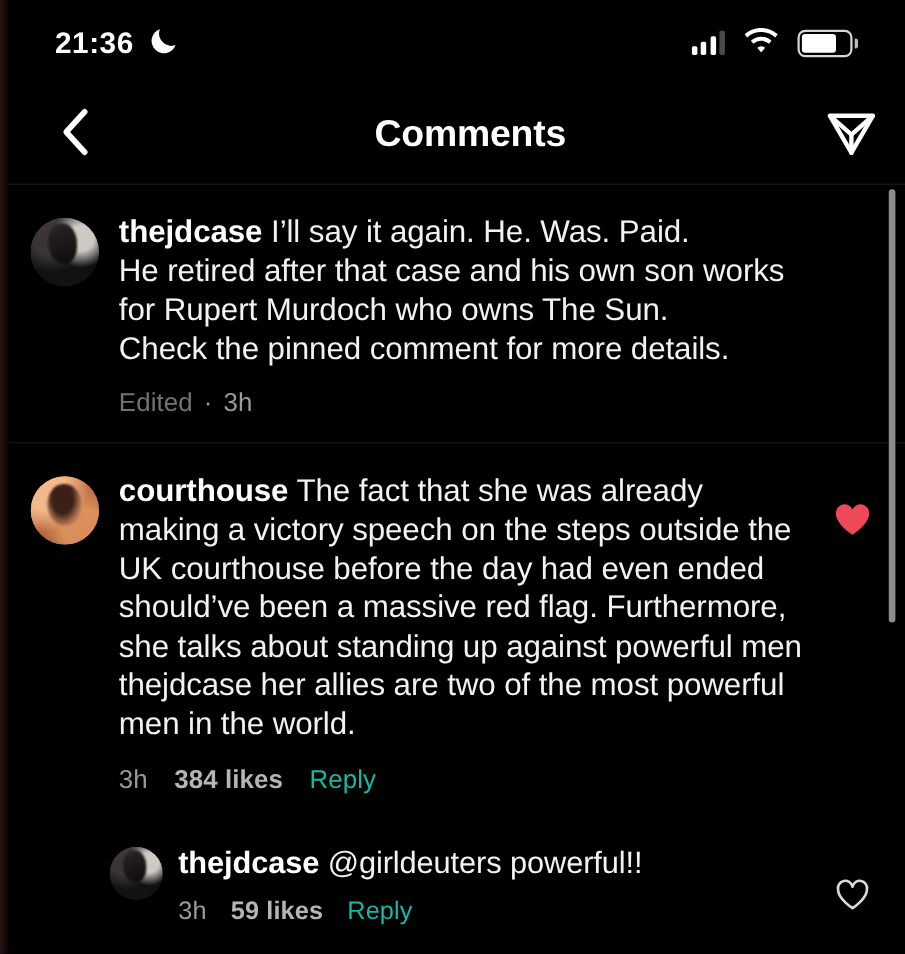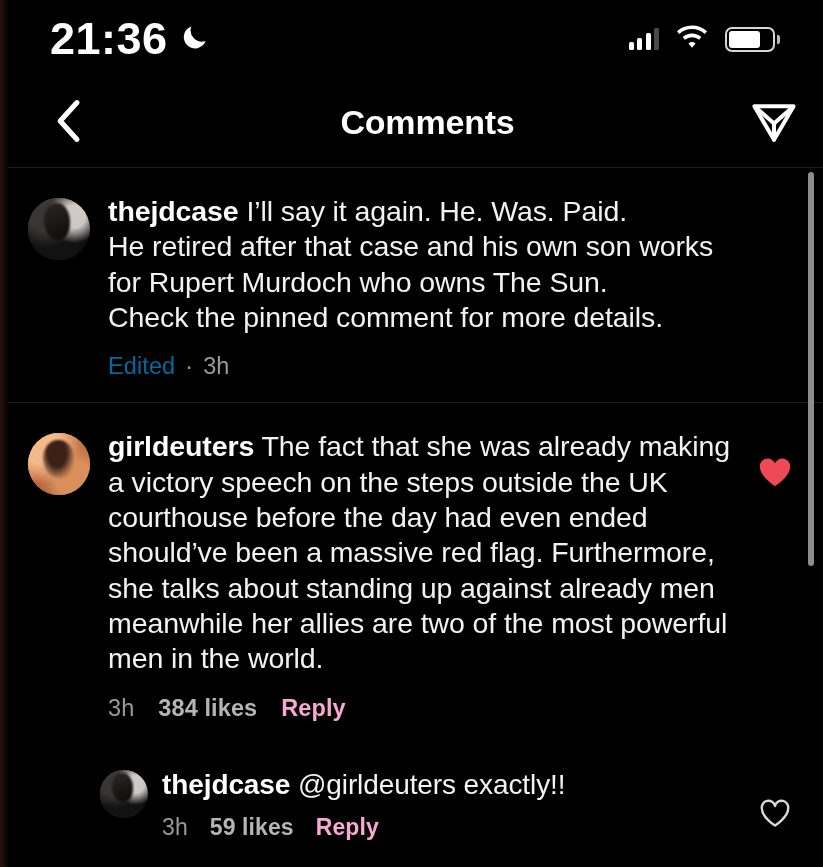--- a/index.html
+++ b/index.html
@@ -22,21 +22,21 @@
     z-index: 30;
   }
 
   
   #status-bar {
     position:absolute; left:0; top:0; width:823px; height:78px;
     display:flex; align-items:center; justify-content:space-between;
     padding: 0 48px 0 50px;
   }
   #status-left { display:flex; align-items:center; gap:12px; }
-  #clock { font-size:45px; font-weight:600; letter-spacing:0.5px; color:#fff; }
+  #clock { font-size:27px; font-weight:600; letter-spacing:0.5px; color:#fff; }
   #moon-icon { display:block; }
   #status-right { display:flex; align-items:center; gap:16px; }
   #signal-icon { display:flex; align-items:flex-end; gap:3.5px; height:22px; }
   #signal-icon i { display:block; width:5px; background:#fff; border-radius:1.5px; }
   #signal-icon i:nth-child(1){ height:8px; }
   #signal-icon i:nth-child(2){ height:12px; }
   #signal-icon i:nth-child(3){ height:17px; }
   #signal-icon i:nth-child(4){ height:22px; background:#4a4a4a; }
   #battery-icon { position:relative; width:50px; height:25px; }
   #battery-icon .shell {
@@ -127,22 +127,22 @@
   .comment.reply .comment-text { font-size:28px; }
   .username { font-weight:700; color:#fff; }
   .meta {
     margin-top:18px;
     display:flex; align-items:center; gap:24px;
     font-size:23.5px; color:#9a9a9a; letter-spacing:0.1px;
   }
   .comment.reply .meta { margin-top:12px; gap:22px; font-size:23px; }
   .meta .item { display:flex; align-items:center; gap:10px; white-space:nowrap; }
   .meta .strong { color:#b5b5b5; font-weight:600; }
-  .meta .reply-link { color:#f9a8d4; font-weight:700; cursor:pointer; }
-  .meta .edited { color:#0369a1; }
+  .meta .reply-link { color:#14b8a6; font-weight:400; cursor:pointer; }
+  .meta .edited { color:#737373; }
 
   .like-col {
     flex:0 0 auto; width:60px;
     display:flex; align-items:flex-start; justify-content:center;
     padding-top:26px;
   }
   .comment.reply .like-col { padding-top:30px; }
 
   .divider { height:1px; background:#1b1b1b; margin:0; }
 
@@ -228,40 +228,40 @@
         </div>
       </div>
       <div class="like-col"></div>
     </div>
 
     <div class="divider"></div>
 
     <div class="comment">
       <div class="avatar av-warm"></div>
       <div class="body">
-        <div class="comment-text"><span class="username">girldeuters</span> <span>The fact that she was already making a victory speech on the steps outside the UK courthouse before the day had even ended should’ve been a massive red flag. Furthermore, she talks about standing up against already men meanwhile her allies are two of the most powerful men in the world.</span></div>
+        <div class="comment-text"><span class="username">courthouse</span> <span>The fact that she was already making a victory speech on the steps outside the UK courthouse before the day had even ended should’ve been a massive red flag. Furthermore, she talks about standing up against powerful men thejdcase her allies are two of the most powerful men in the world.</span></div>
         <div class="meta">
           <span class="item">3h</span>
           <span class="item strong">384 likes</span>
           <span class="item reply-link">Reply</span>
         </div>
       </div>
       <div class="like-col">
         <span>
           <svg width="38" height="34" viewBox="0 0 24 22">
             <path d="M12 20.2S2.2 13.9 2.2 7.6A5.1 5.1 0 0 1 12 5.4a5.1 5.1 0 0 1 9.8 2.2c0 6.3-9.8 12.6-9.8 12.6z" fill="#ed4956"></path>
           </svg>
         </span>
       </div>
     </div>
 
     <div class="comment reply">
       <div class="avatar av-grey"></div>
       <div class="body">
-        <div class="comment-text"><span class="username">thejdcase</span> <span>@girldeuters exactly!!</span></div>
+        <div class="comment-text"><span class="username">thejdcase</span> <span>@girldeuters powerful!!</span></div>
         <div class="meta">
           <span class="item">3h</span>
           <span class="item strong">59 likes</span>
           <span class="item reply-link">Reply</span>
         </div>
       </div>
       <div class="like-col">
         <span>
           <svg width="34" height="31" viewBox="0 0 24 22">
             <path d="M12 19.6S2.7 13.6 2.7 7.7A4.6 4.6 0 0 1 12 5.7a4.6 4.6 0 0 1 9.3 2c0 5.9-9.3 11.9-9.3 11.9z" fill="none" stroke="#d9d9d9" stroke-width="1.7" stroke-linejoin="round"></path>

